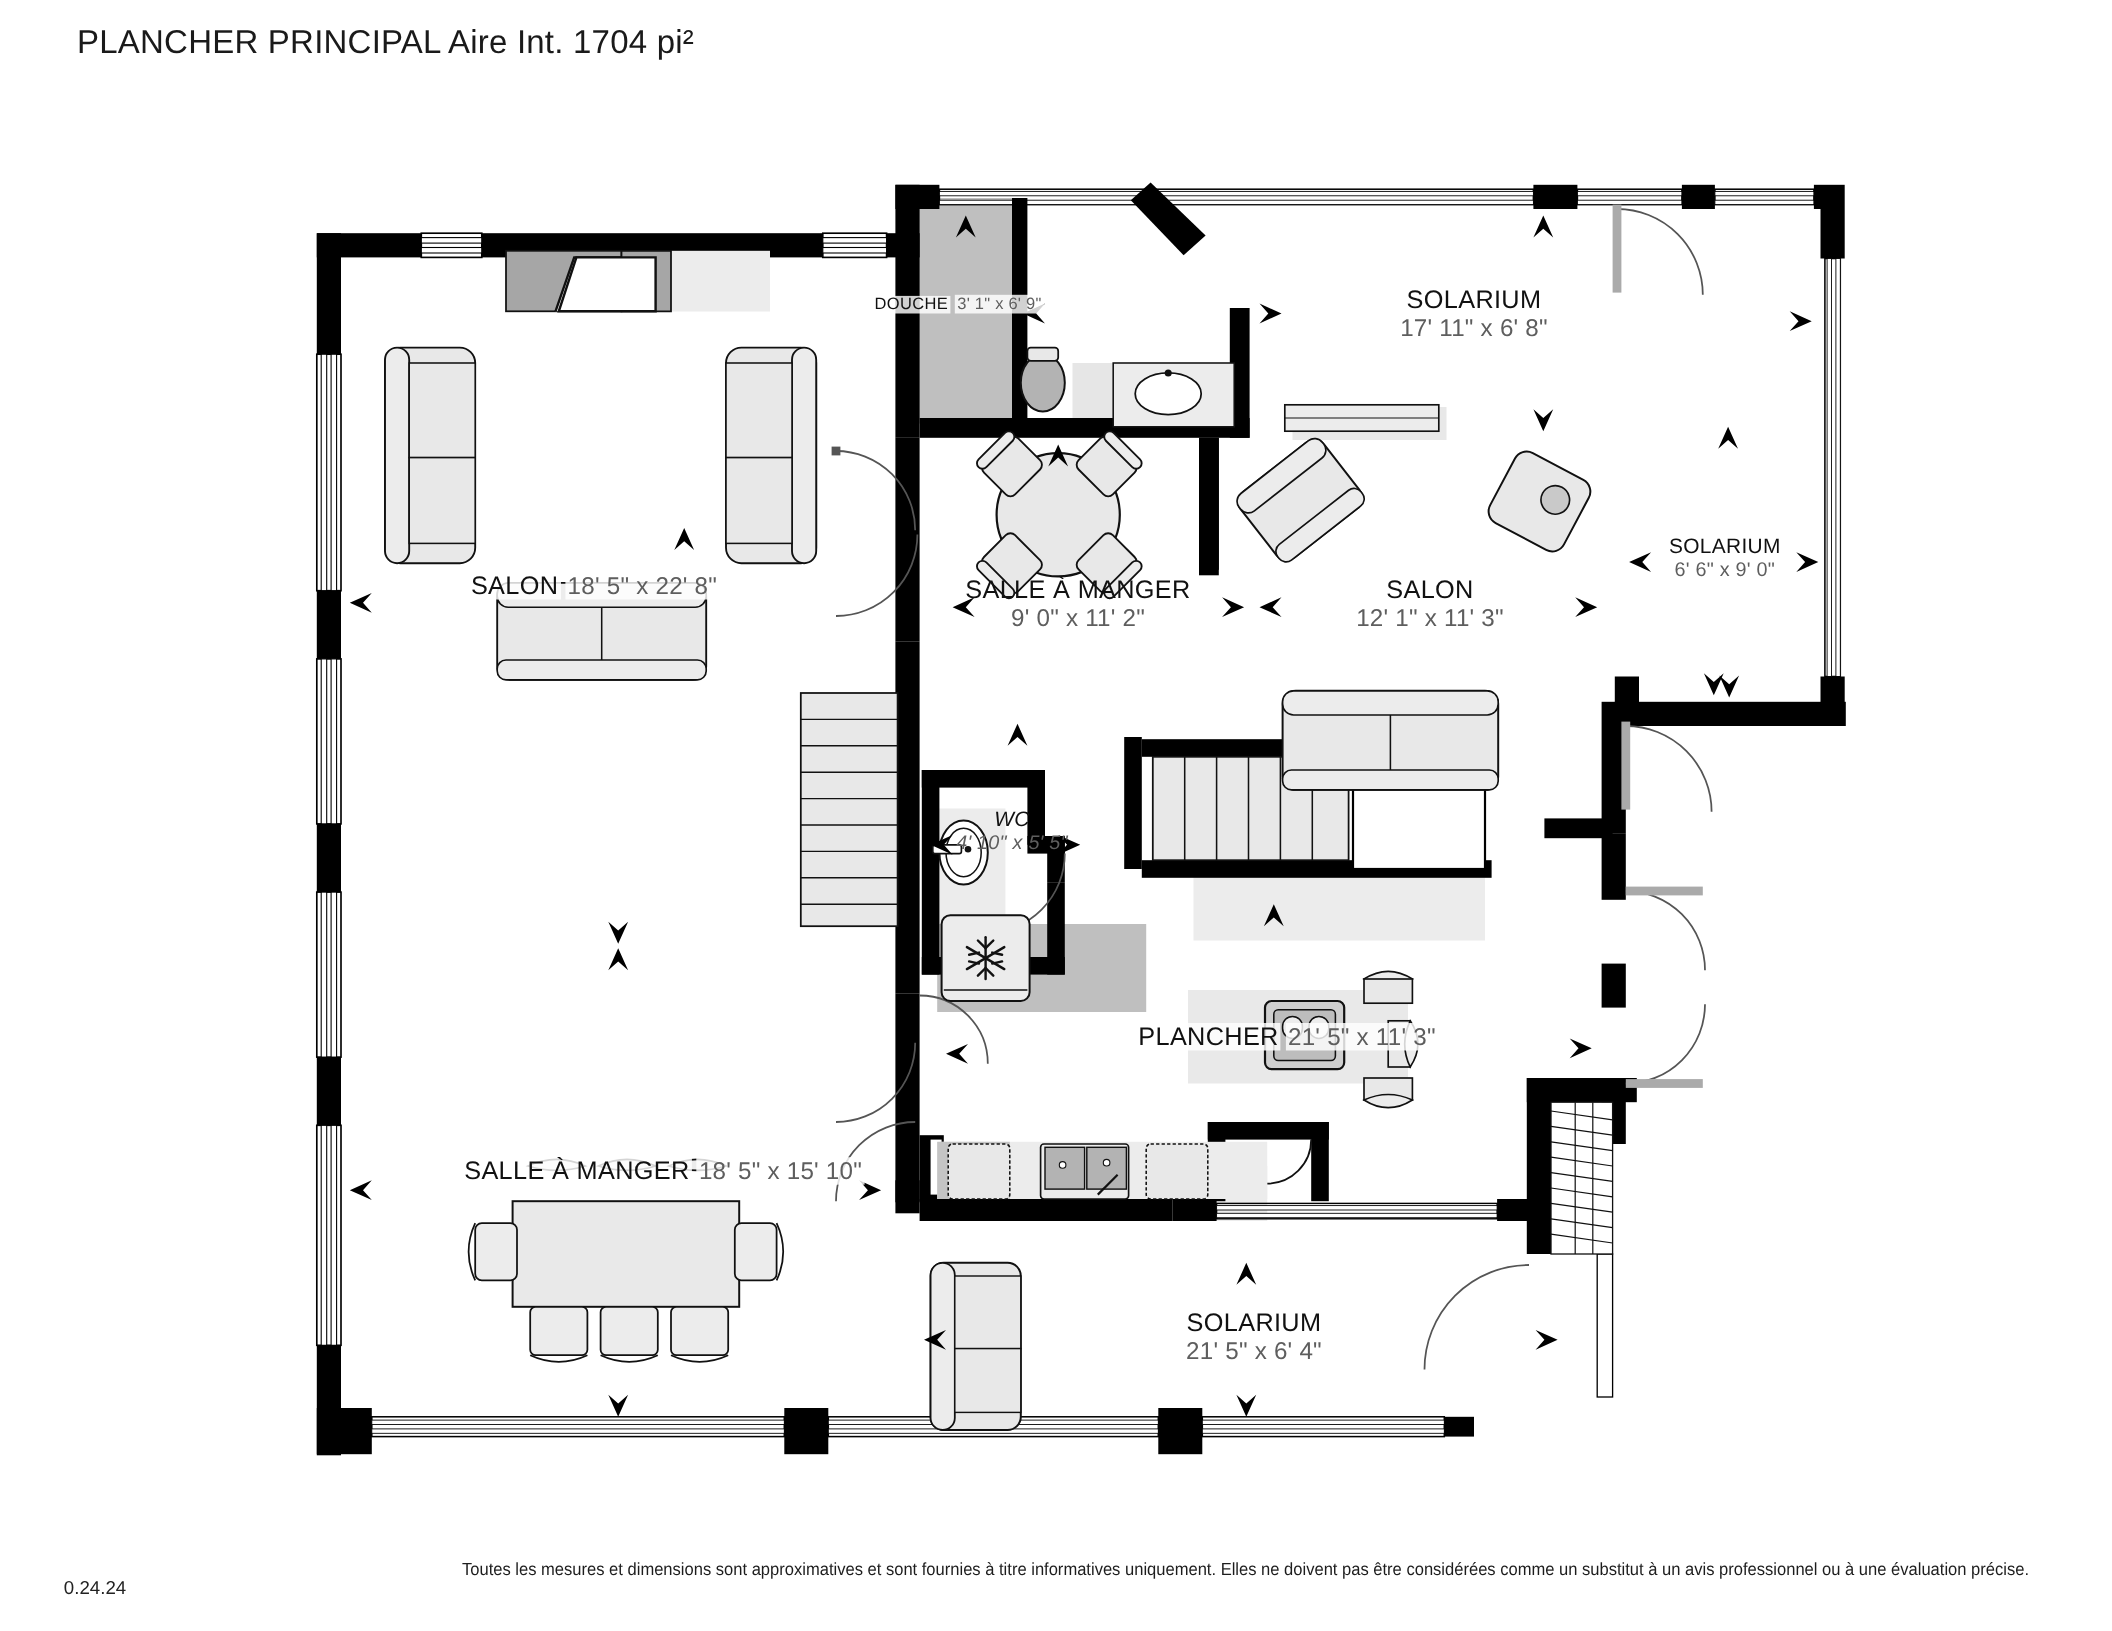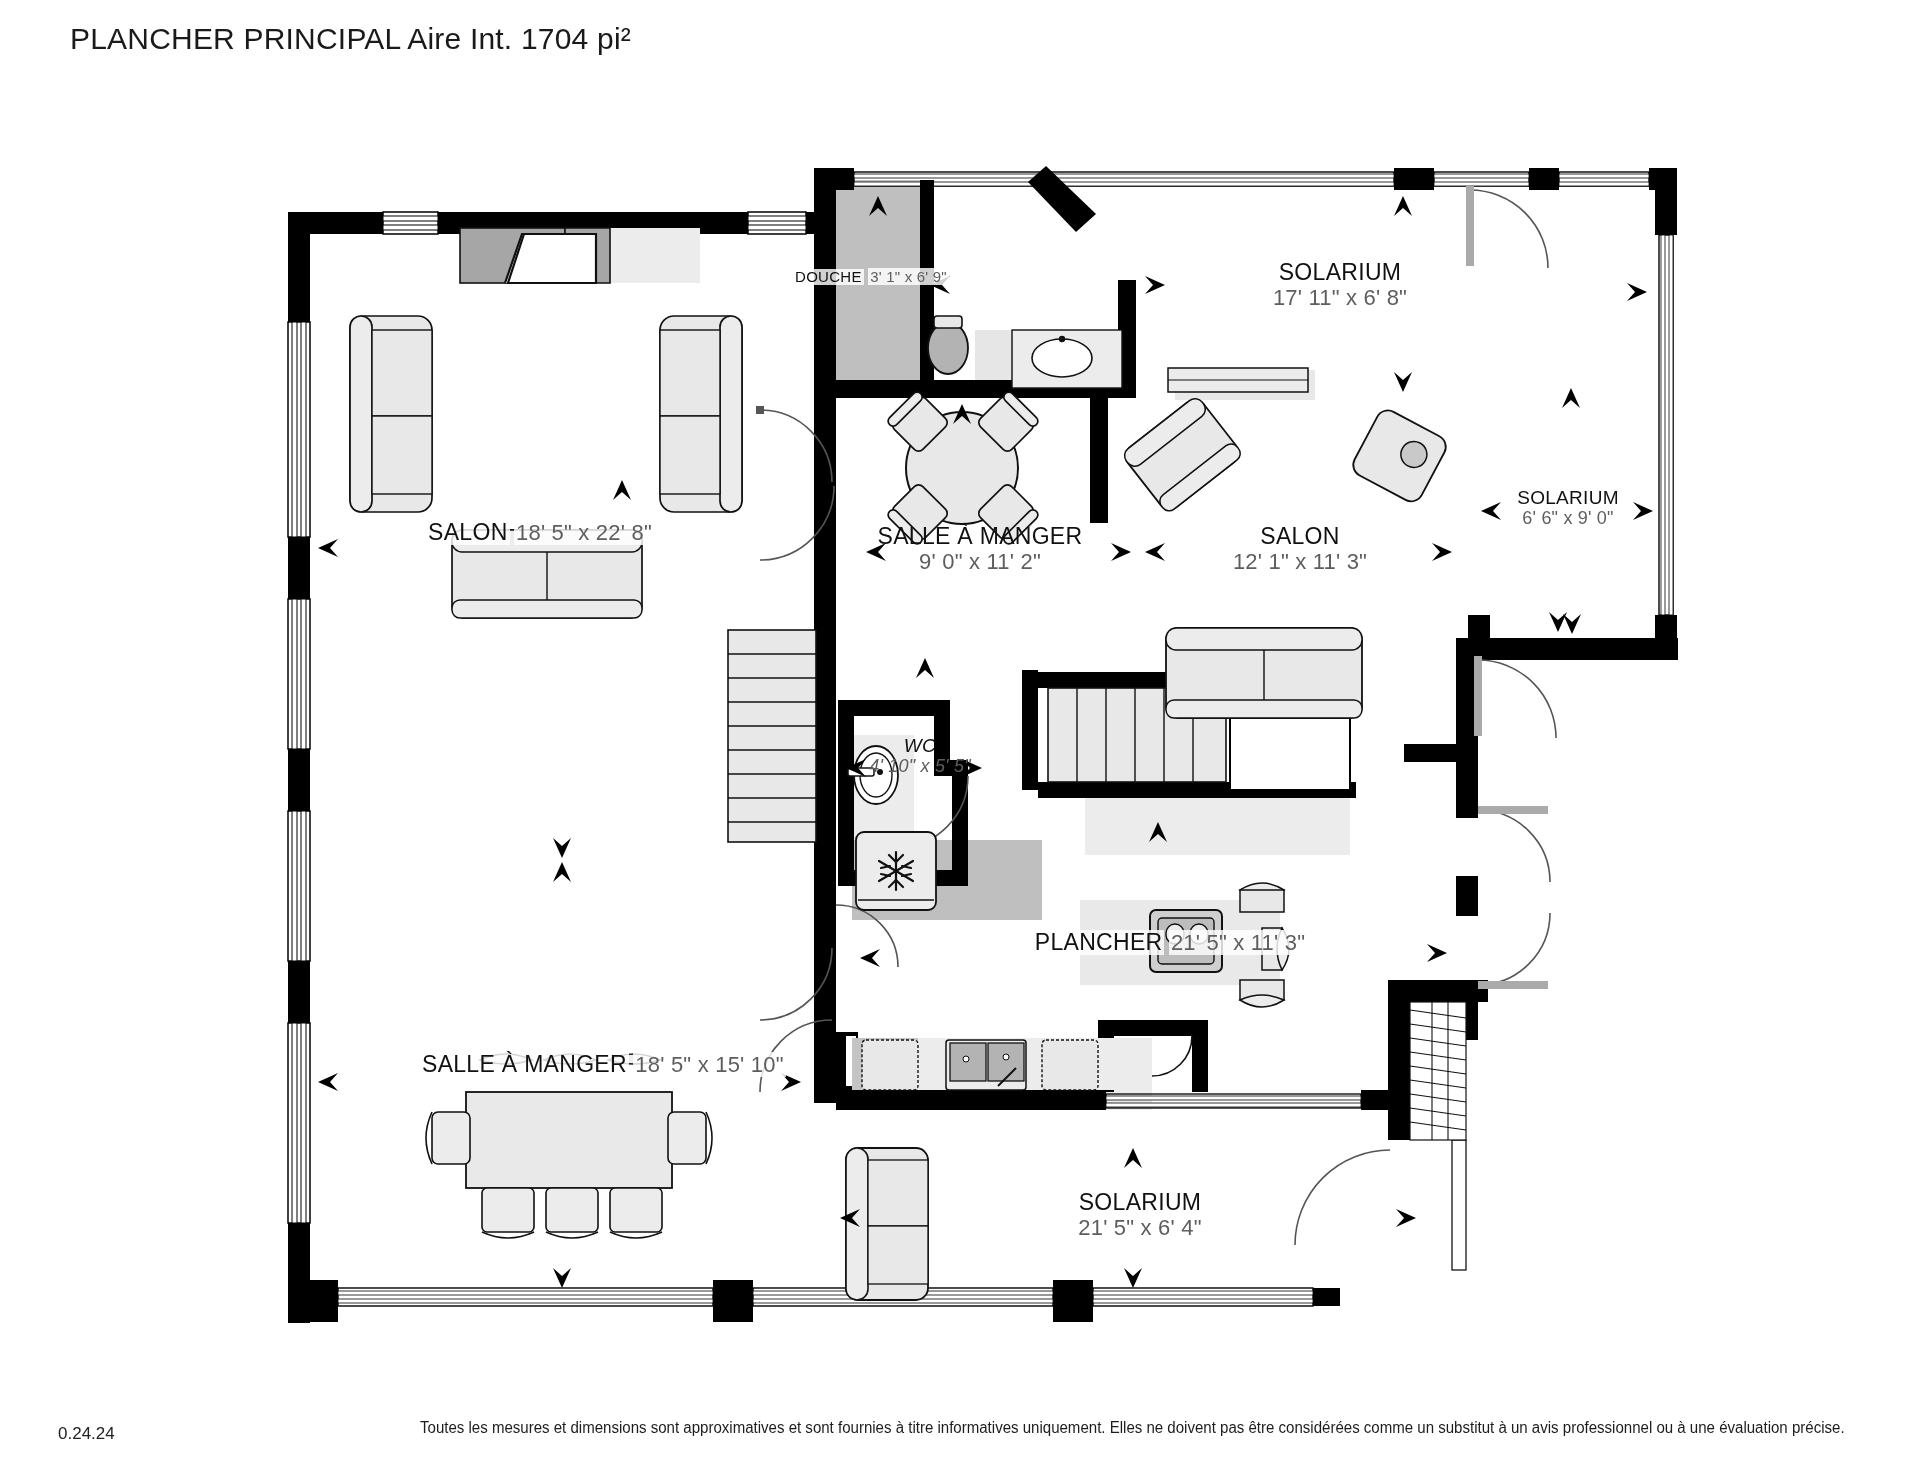--- a/index.html
+++ b/index.html
@@ -38,21 +38,21 @@
   #footer {
     position: absolute;
     left: 0;
     top: 1418px;
     width: 1920px;
     height: 40px;
   }
   #footer-version {
     position: absolute;
     left: 58px;
-    top: 6px;
+    top: 16px;
     font-size: 17px;
     color: #222;
     font-family: "Liberation Sans", sans-serif;
   }
   #footer-disclaimer {
     position: absolute;
     left: 420px;
     top: 1px;
     font-size: 16px;
     color: #1d1d1d;

